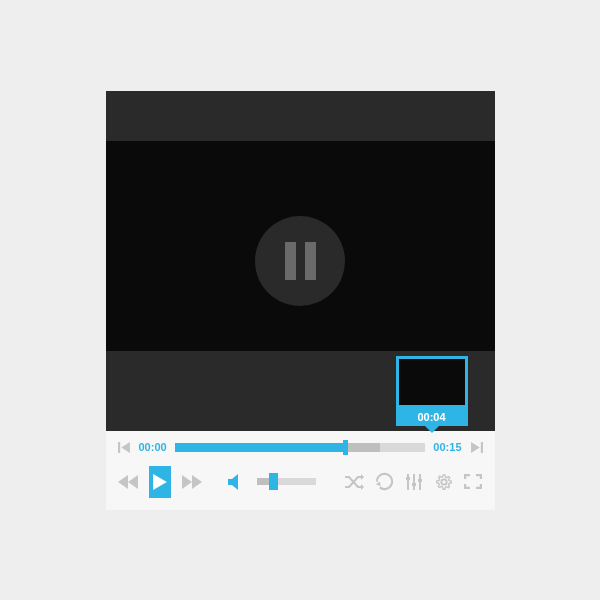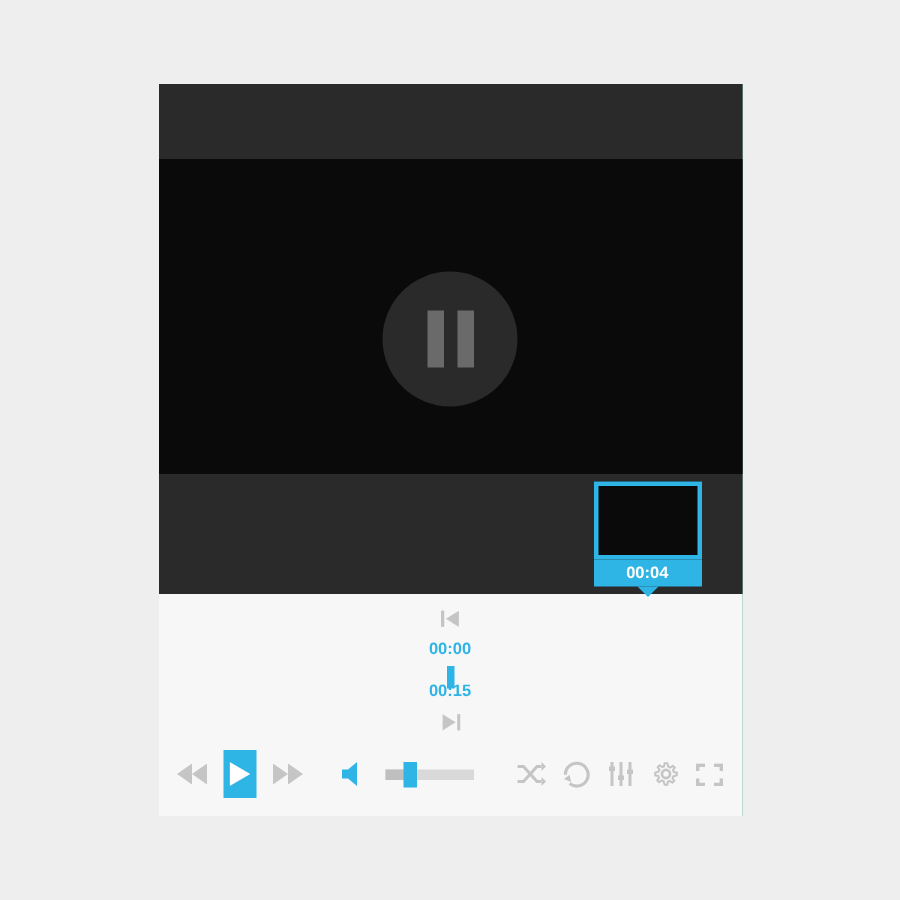--- a/index.html
+++ b/index.html
@@ -89,21 +89,20 @@
   }
   .controls {
     background: #f7f7f7;
     padding: 10px 12px 12px 12px;
   }
   .progress-row {
     display: flex;
     align-items: center;
     gap: 8px;
     margin-bottom: 12px;
-    flex-direction: column;
   }
   .skip-btn {
     color: #c5c5c5;
     display: flex;
     align-items: center;
   }
   .time-label {
     color: #2fb4e6;
     font-size: 11px;
     font-weight: bold;

